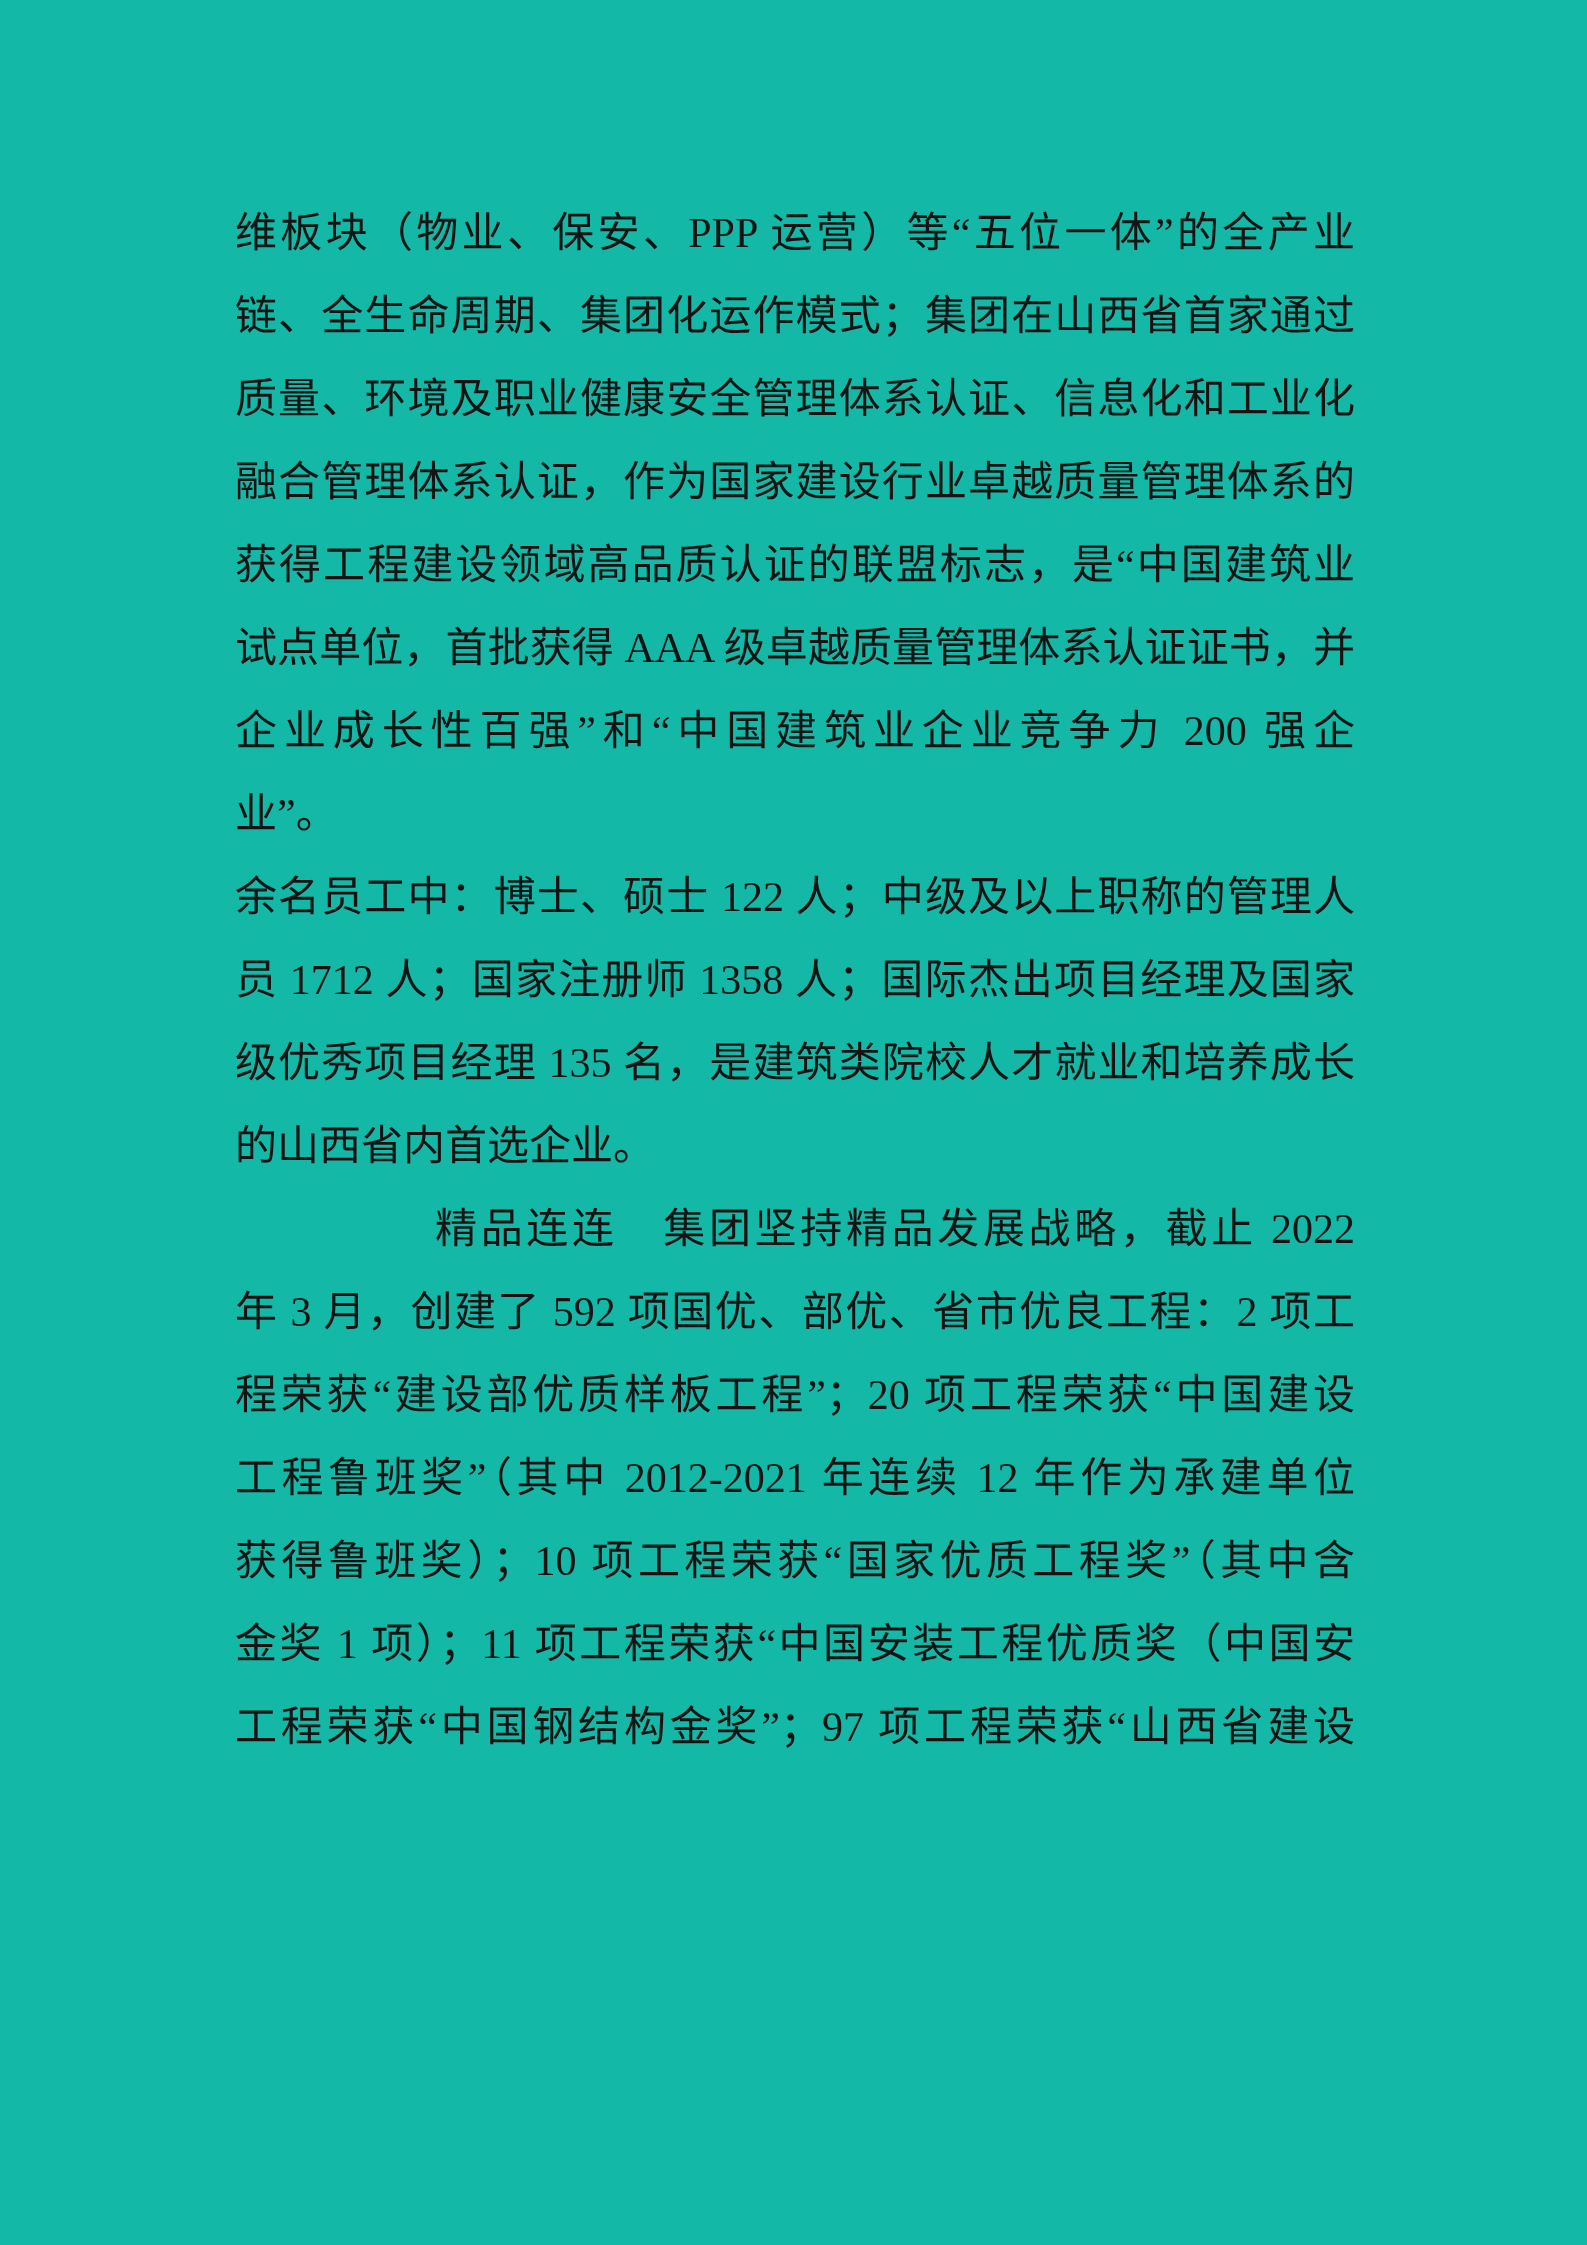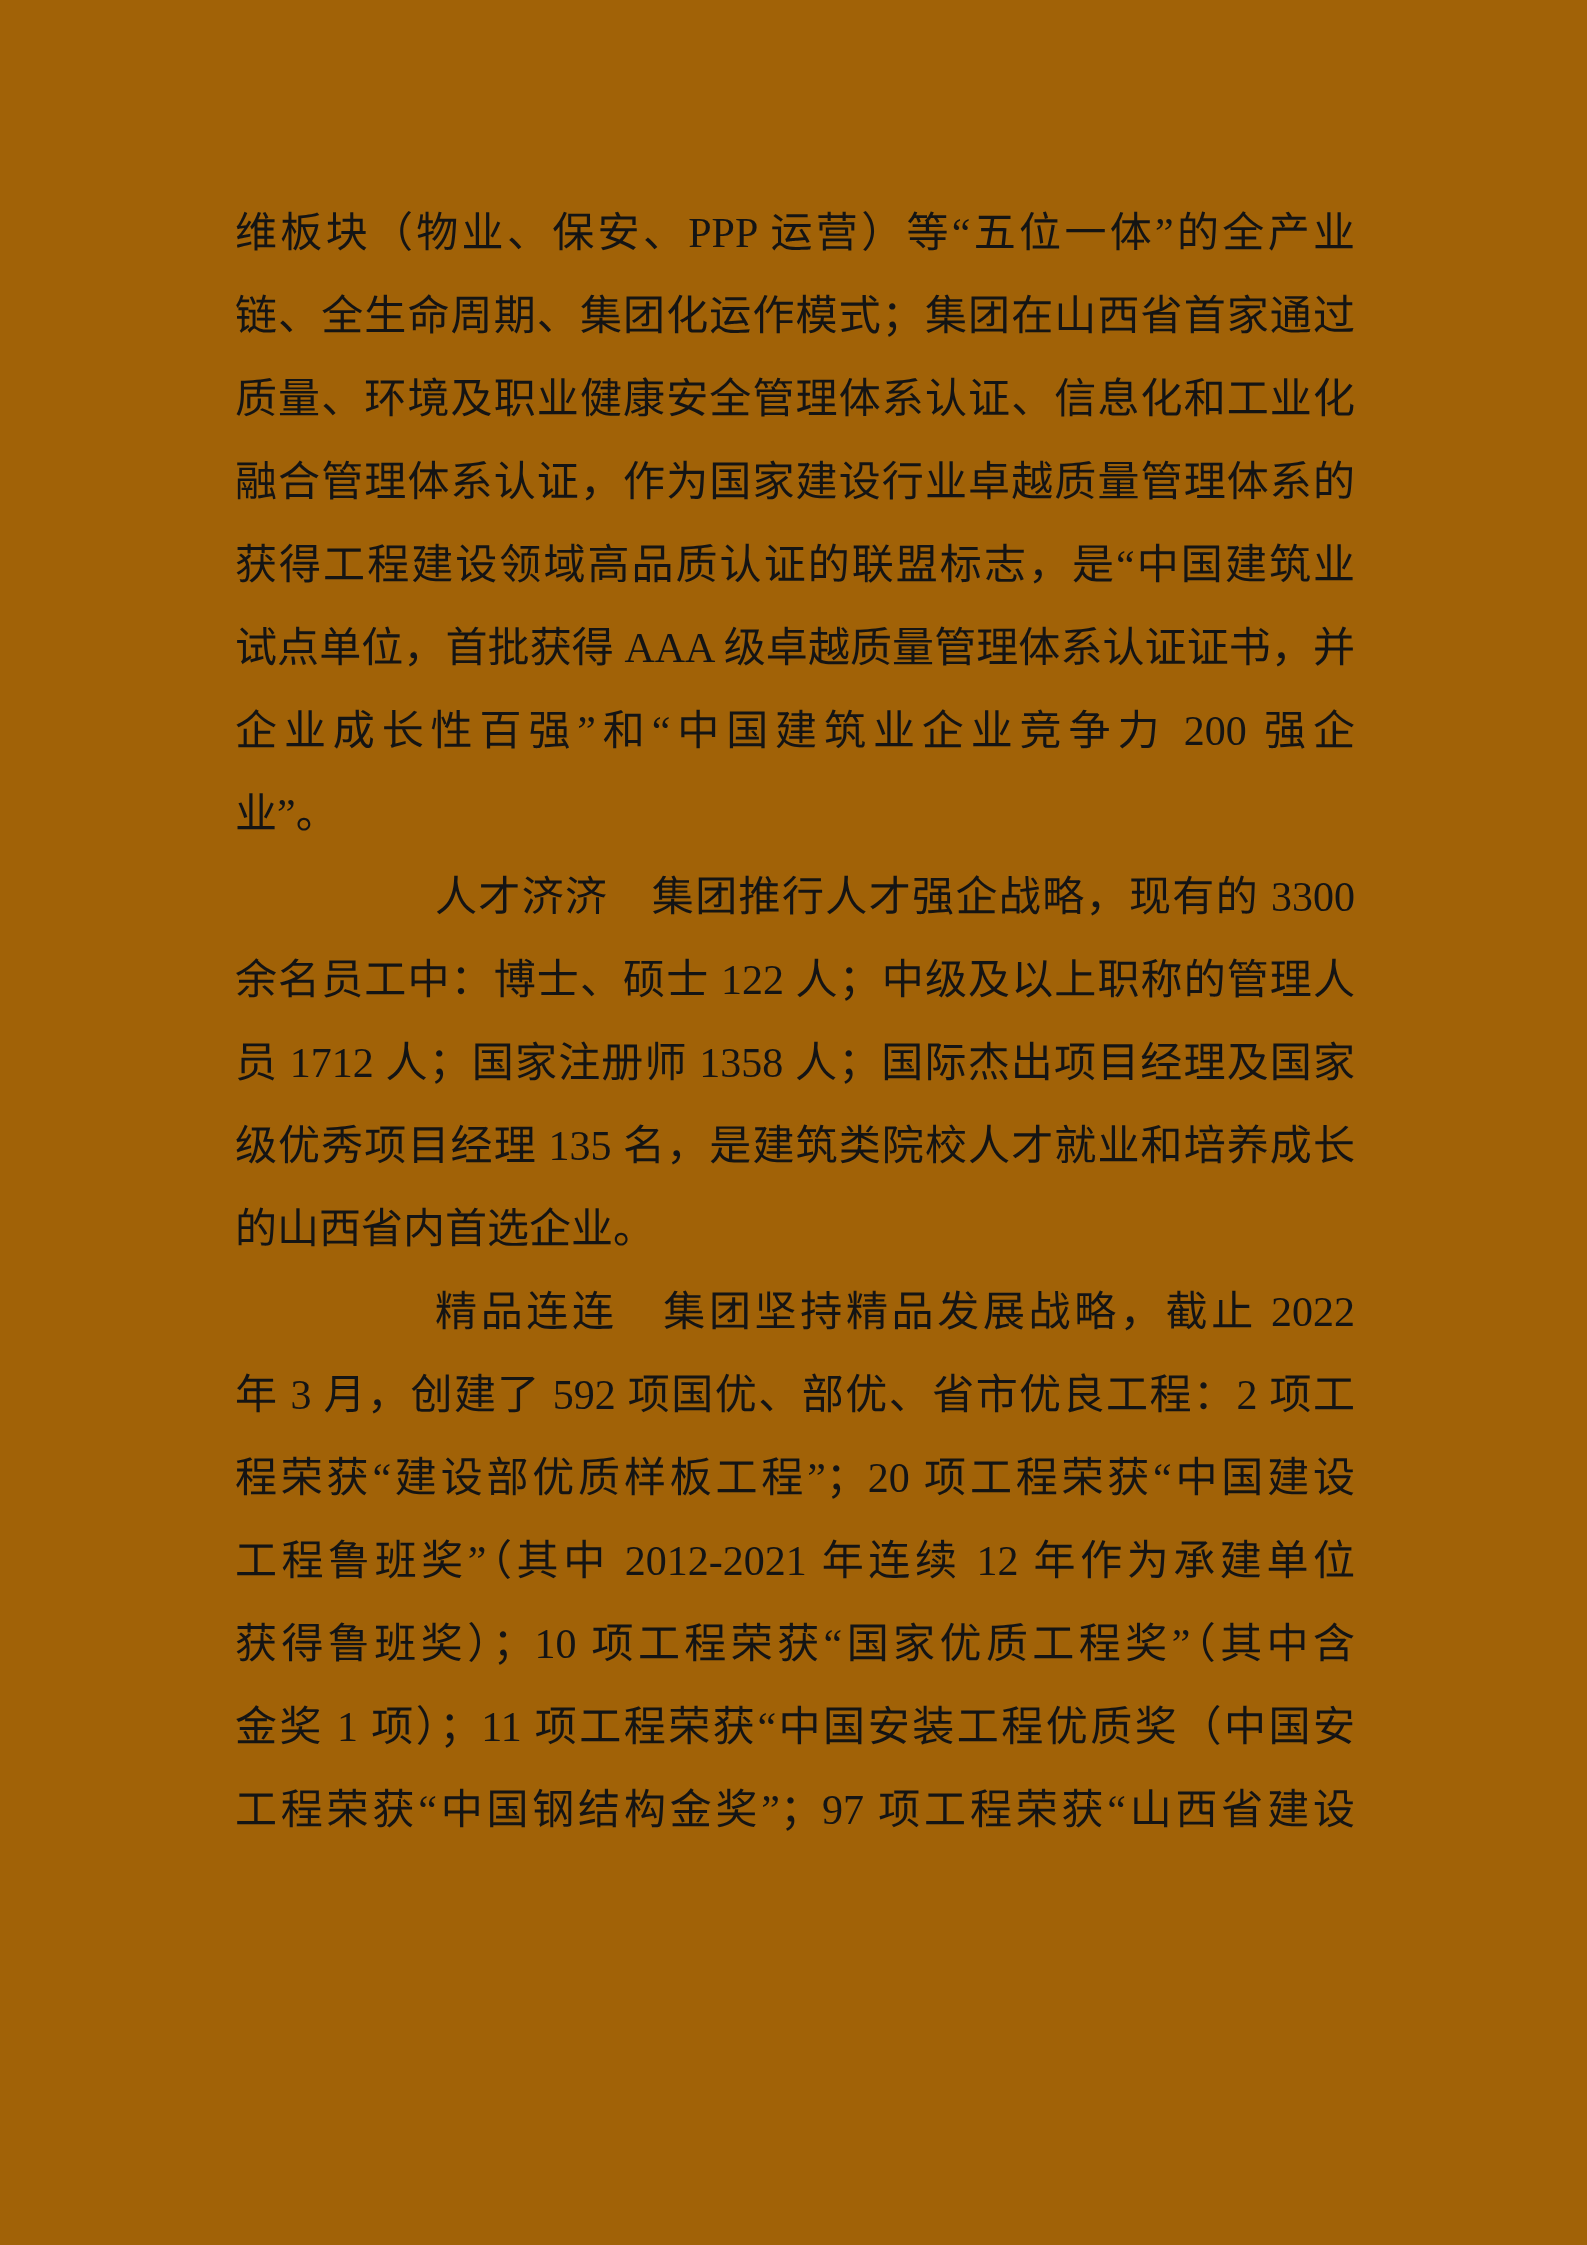--- a/index.html
+++ b/index.html
@@ -4,21 +4,21 @@
 <style>
   html, body {
     margin: 0;
     padding: 0;
     background: #ffffff;
   }
   .page {
     position: relative;
     width: 1587px;
     height: 2245px;
-    background: #a16207;
+    background: #14b8a6;
     overflow: hidden;
   }
   .text-block {
     position: absolute;
     left: 235px;
     top: 192px;
     width: 1120px;
   }
   .para {
     margin: 0;
@@ -54,21 +54,20 @@
       <div class="line">链、全生命周期、集团化运作模式；集团在山西省首家通过</div>
       <div class="line">质量、环境及职业健康安全管理体系认证、信息化和工业化</div>
       <div class="line">融合管理体系认证，作为国家建设行业卓越质量管理体系的</div>
       <div class="line">获得工程建设领域高品质认证的联盟标志，是“中国建筑业</div>
       <div class="line">试点单位，首批获得 AAA 级卓越质量管理体系认证证书，并</div>
       <div class="line">企业成长性百强”和“中国建筑业企业竞争力 200 强企</div>
       <div class="line para-end">业”。</div>
     </div>
 
     <div class="para">
-      <div class="line first-indent">人才济济　集团推行人才强企战略，现有的 3300</div>
       <div class="line">余名员工中：博士、硕士 122 人；中级及以上职称的管理人</div>
       <div class="line">员 1712 人；国家注册师 1358 人；国际杰出项目经理及国家</div>
       <div class="line">级优秀项目经理 135 名，是建筑类院校人才就业和培养成长</div>
       <div class="line para-end">的山西省内首选企业。</div>
     </div>
 
     <div class="para">
       <div class="line first-indent">精品连连　集团坚持精品发展战略，截止 2022</div>
       <div class="line">年 3 月，创建了 592 项国优、部优、省市优良工程：2 项工</div>
       <div class="line">程荣获“建设部优质样板工程”；20 项工程荣获“中国建设</div>

